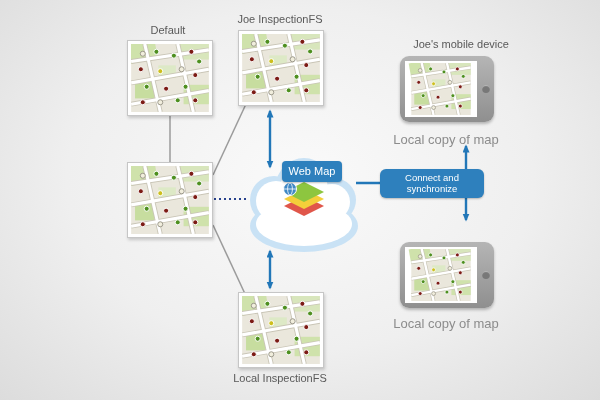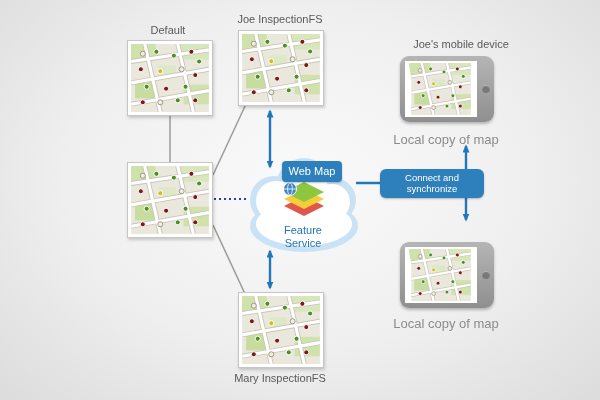--- a/index.html
+++ b/index.html
@@ -120,21 +120,21 @@
     <svg width="78" height="68" viewBox="0 0 80 70">
         <use href="#mapart"></use>
       </svg>
   </div>
 
   <div class="map-tile" style="left:238px;top:292px">
     <svg width="78" height="68" viewBox="0 0 80 70">
         <use href="#mapart"></use>
       </svg>
   </div>
-  <div class="lbl" style="left:222px;top:372px;width:116px">Mary InspectionFS</div>
+  <div class="lbl" style="left:222px;top:372px;width:116px">Local InspectionFS</div>
 
   <svg id="cloud" width="122" height="102" viewBox="0 0 122 102">
     <g>
       <g fill="#c9e2f5">
         <circle cx="32" cy="44" r="24"></circle>
           <circle cx="62" cy="30" r="28"></circle>
         <circle cx="92" cy="44" r="22"></circle>
           <ellipse cx="62" cy="70" rx="54" ry="26"></ellipse>
       </g>
       <g fill="#ffffff">
@@ -146,21 +146,20 @@
     </g>
     <g transform="translate(42,26)">
       <polygon points="20,14 40,24 20,34 0,24" fill="#e0564a"></polygon>
       <polygon points="20,7 40,17 20,27 0,17" fill="#f4cf3a"></polygon>
       <polygon points="20,0 40,10 20,20 0,10" fill="#8dc63f"></polygon>
       <circle cx="6" cy="7" r="6.5" fill="#3f88c5" stroke="#ffffff" stroke-width="1"></circle>
       <ellipse cx="6" cy="7" rx="2.4" ry="6" fill="none" stroke="#ffffff" stroke-width="0.8"></ellipse>
       <line x1="0" y1="7" x2="12" y2="7" stroke="#ffffff" stroke-width="0.8"></line>
     </g>
   </svg>
-  <div id="fs-label">Feature Service</div>
 
   <div class="badge" id="web-map-badge">Web Map</div>
   <div class="badge" id="connect-badge">Connect and synchronize</div>
 
   <div class="lbl" style="left:407px;top:38px;width:108px">Joe's mobile device</div>
   <div class="tablet" id="joe-device">
     <div class="screen">
       <svg width="68" height="52" viewBox="0 0 80 70">
           <use href="#mapart"></use>
         </svg>

